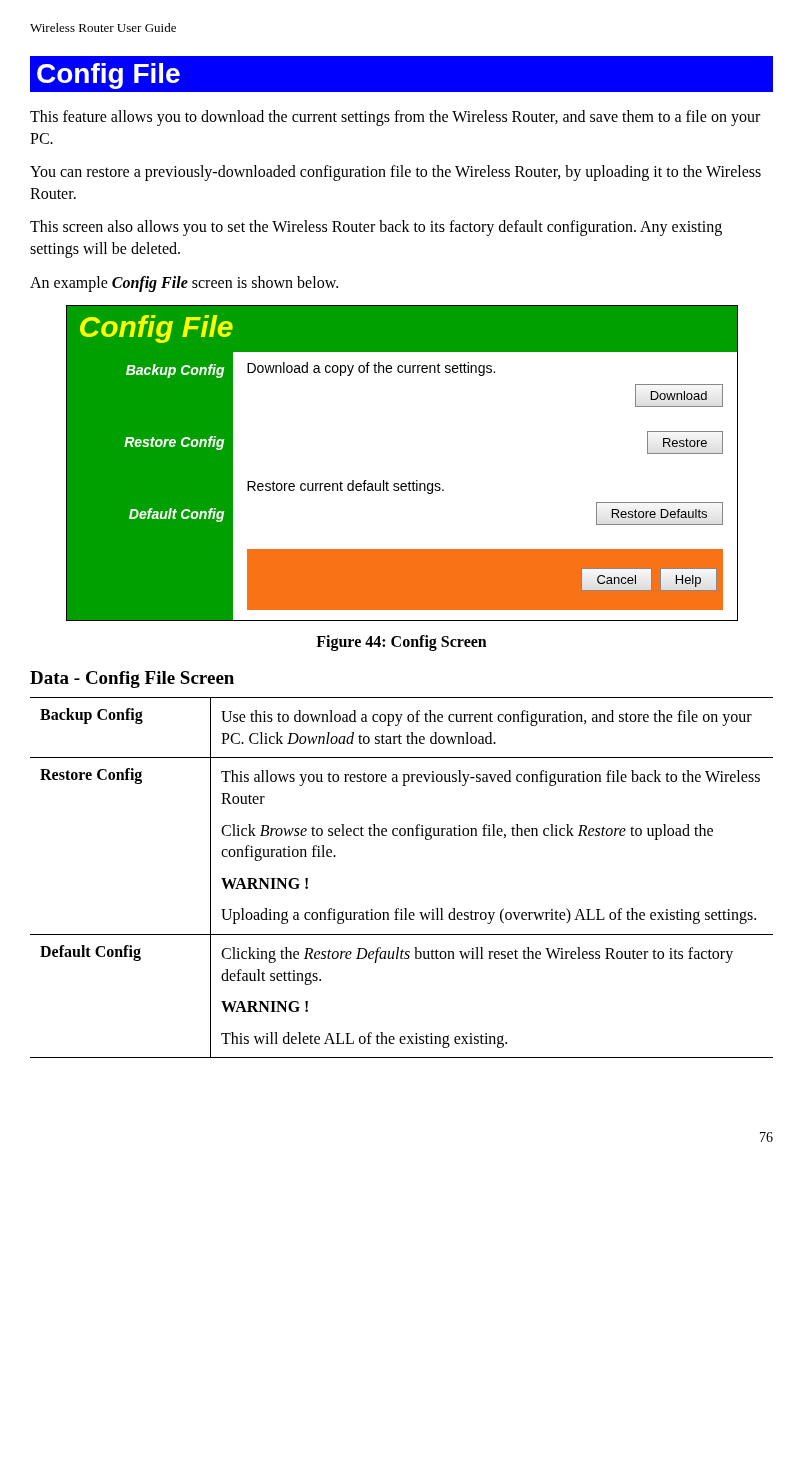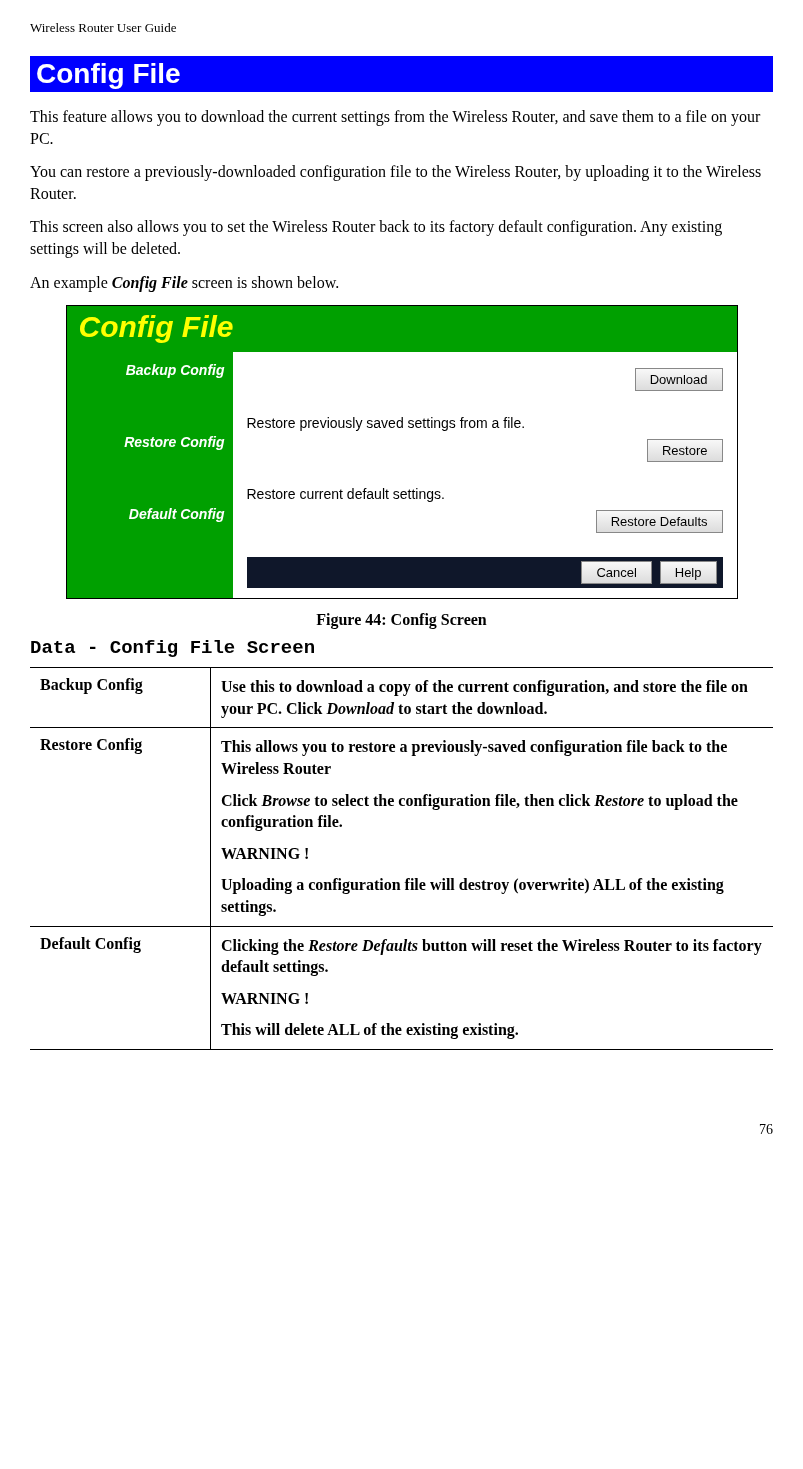--- a/index.html
+++ b/index.html
@@ -85,51 +85,51 @@
     }
     .cfg-input {
       display: inline-block;
       border: 1px solid #888;
       width: 320px;
       height: 20px;
       vertical-align: middle;
       background: #fff;
     }
     .cfg-footer {
-      background: #0f172a;
+      background: #f97316;
       text-align: right;
-      padding: 4px 6px;
+      padding: 19px 6px;
     }
     .figure-caption {
       text-align: center;
       font-weight: bold;
-      margin: 12px 0 8px 0;
+      margin: 12px 0 16px 0;
     }
     .subheading {
-      font-family: Liberation Mono, monospace;
+      font-family: Liberation Serif, serif;
       font-size: 19px;
       font-weight: bold;
       margin: 8px 0;
     }
     table.data {
       border-collapse: collapse;
       width: 100%;
     }
     table.data td {
       border-top: 1px solid #000;
       border-bottom: 1px solid #000;
       padding: 8px 10px;
       vertical-align: top;
     }
     table.data td.col-label {
       font-weight: bold;
       width: 160px;
       border-right: 1px solid #000;
     }
-    .inner-p { margin: 0 0 10px 0; line-height: 1.35; font-weight: bold; }
+    .inner-p { margin: 0 0 10px 0; line-height: 1.35; }
     .inner-p:last-child { margin-bottom: 0; }
     .page-num {
       text-align: right;
       font-size: 14px;
       margin-top: 72px;
     }
   </style>
 </head>
 <body>
 
@@ -148,26 +148,26 @@
   <div class="fig-frame">
     <div class="cfg-titlebar">Config File</div>
     <div class="cfg-body">
       <div class="cfg-sidebar">
         <div>Backup Config</div>
         <div>Restore Config</div>
         <div>Default Config</div>
       </div>
       <div class="cfg-main">
         <div class="cfg-row">
+          <div>Download a copy of the current settings.</div>
           <div class="cfg-btnrow">
             <span class="cfg-btn">Download</span>
           </div>
         </div>
         <div class="cfg-row">
-          <div>Restore previously saved settings from a file.</div>
           <div class="cfg-btnrow">
             <span class="cfg-btn">Restore</span>
           </div>
         </div>
         <div class="cfg-row">
           <div>Restore current default settings.</div>
           <div class="cfg-btnrow">
             <span class="cfg-btn">Restore Defaults</span>
           </div>
         </div>

